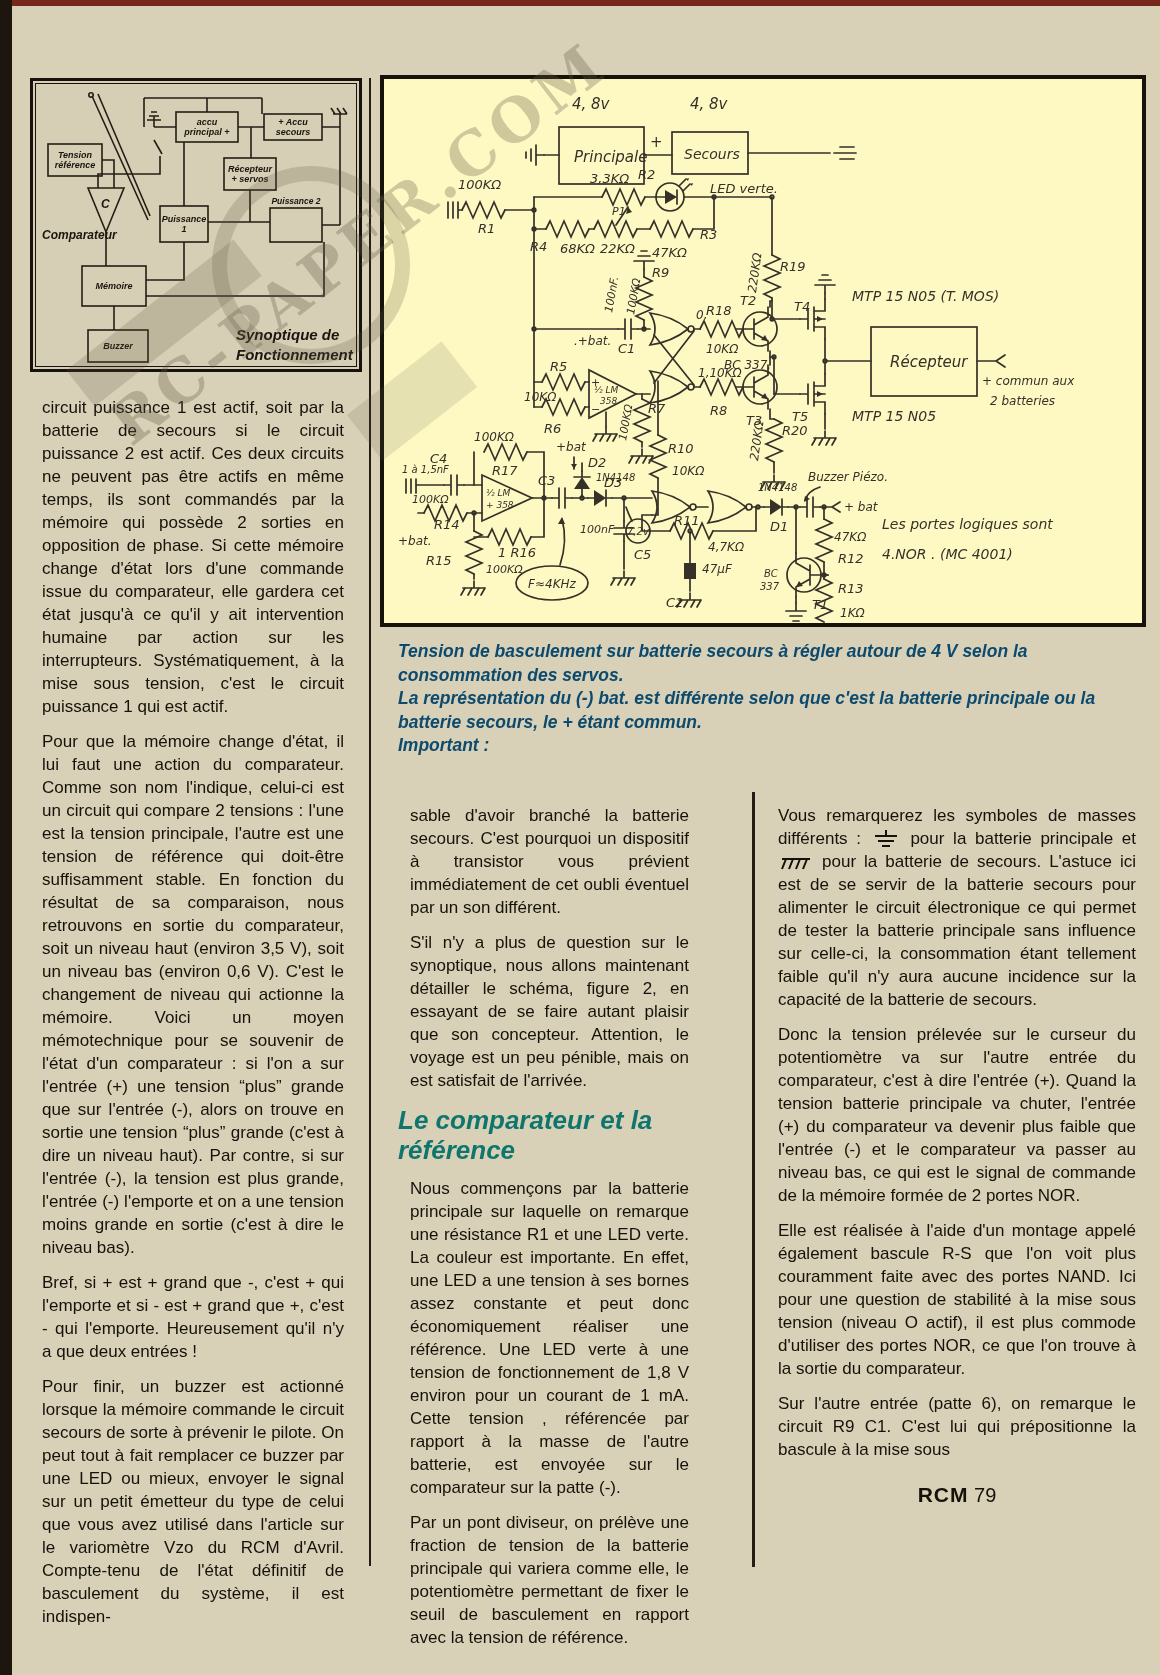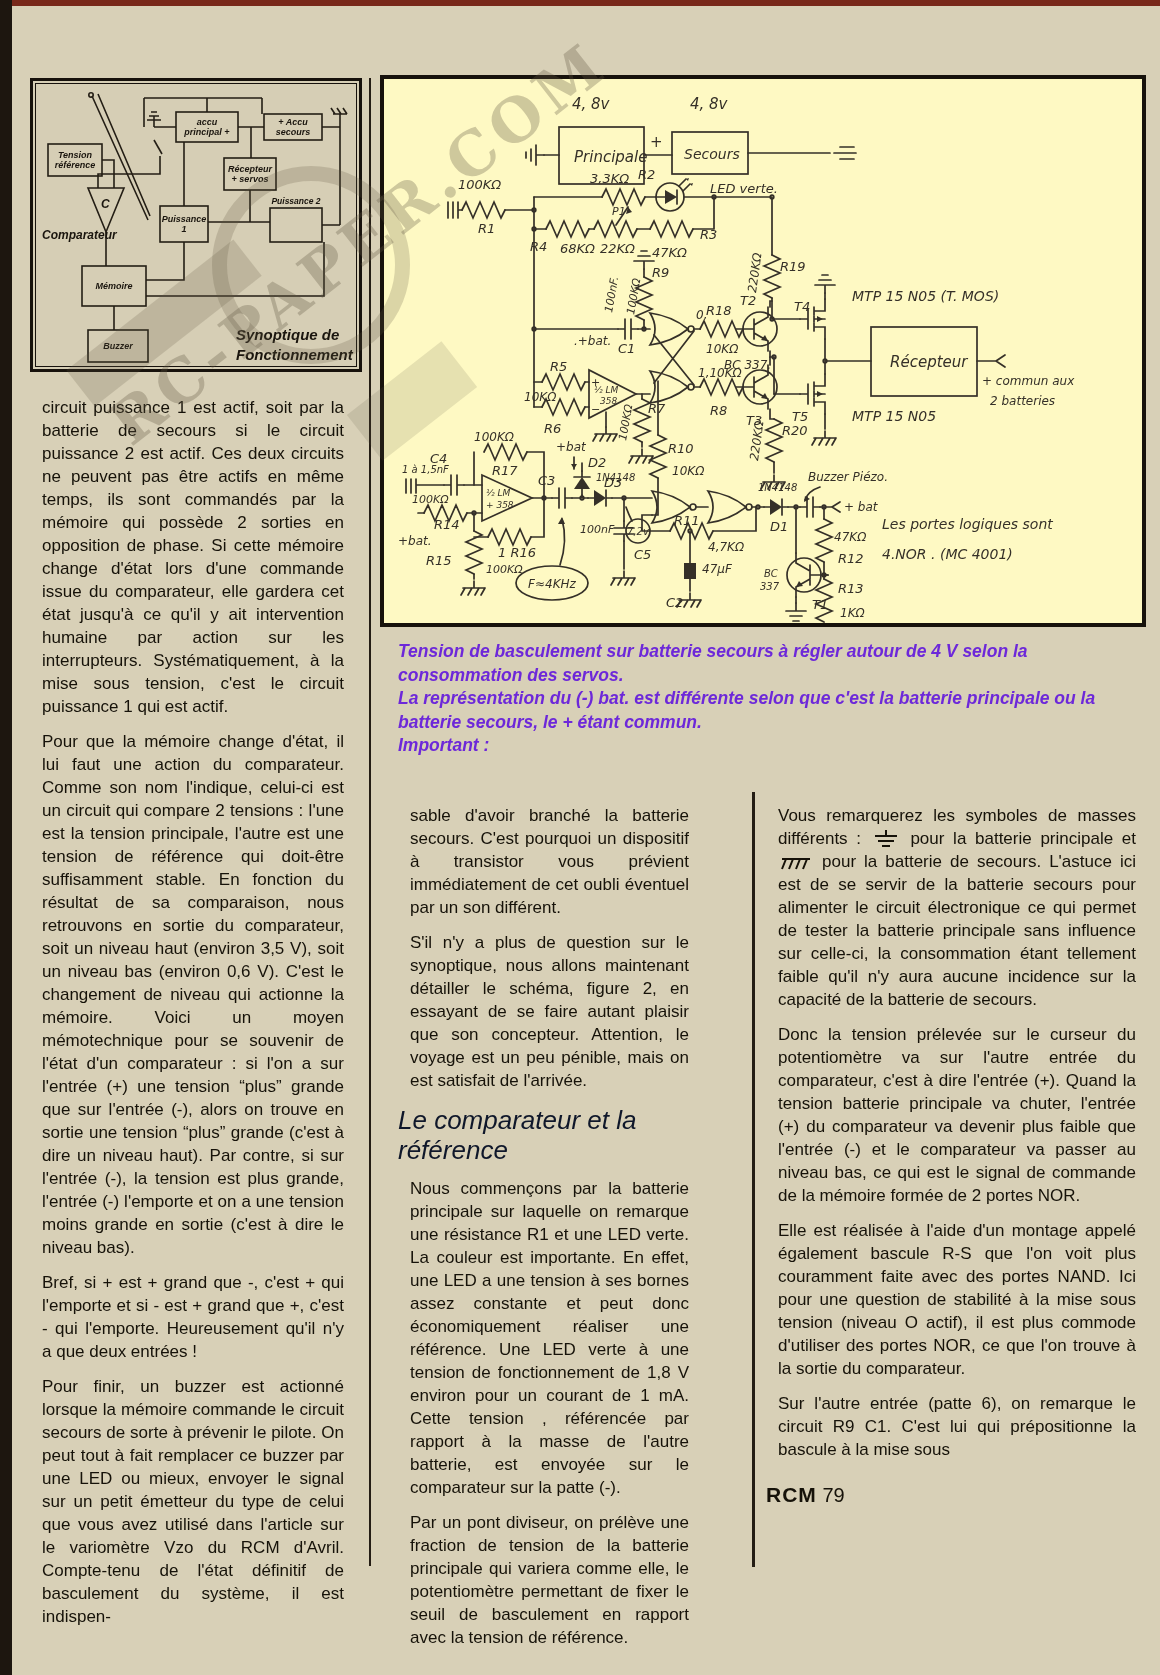--- a/index.html
+++ b/index.html
@@ -8,30 +8,30 @@
   .edge-top{position:absolute;left:0;top:0;width:1160px;height:6px;background:#78281a}
   .edge-left{position:absolute;left:0;top:0;width:12px;height:1675px;background:#1d160f}
   .fig1{position:absolute;left:30px;top:78px;width:332px;height:294px;
         border:3px solid #17120c;background:#d6ceb5;box-sizing:border-box;padding:2px}
   .fig1-inner{width:100%;height:100%;border:1px solid #17120c;box-sizing:border-box}
   .fig2{position:absolute;left:380px;top:75px;width:766px;height:552px;
         border:4px solid #17120c;background:#fef9c3;box-sizing:border-box}
   .colrule-a{position:absolute;left:369px;top:78px;width:2px;height:1488px;background:#241d14}
   .colrule-b{position:absolute;left:752px;top:792px;width:3px;height:775px;background:#241d14}
   .caption{position:absolute;left:398px;top:640px;width:748px;
-           font-weight:bold;font-style:italic;font-size:17.5px;line-height:23.5px;color:#6d28d9}
+           font-weight:bold;font-style:italic;font-size:17.5px;line-height:23.5px;color:#0c4a6e}
   .caption p{margin:0}
   .col{position:absolute;font-size:17px;line-height:23px;text-align:justify;color:#161209}
   .col p{margin:12px}
   .left-col{left:30px;top:384px;width:326px}
   .mid-col{left:398px;top:792px;width:303px}
   .right-col{left:766px;top:792px;width:382px}
-  .subhead{font-size:26px;line-height:30px;font-style:italic;font-weight:normal;
-           margin:13px 0 9px 0;text-align:left;color:#0f172a}
-  .footer{margin-top:22px;text-align:left;font-size:20px}
+  .subhead{font-size:26px;line-height:30px;font-style:italic;font-weight:bold;
+           margin:13px 0 9px 0;text-align:left;color:#0f766e}
+  .footer{margin-top:22px;text-align:center;font-size:20px}
   .footer b{font-size:21px;letter-spacing:1px}
   .gsym{display:inline-block;vertical-align:middle;margin:0 3px}
   .wm-text{position:absolute;left:118px;top:396px;transform:rotate(-38deg);transform-origin:0 50%;
            font-family:"DejaVu Serif",serif;font-size:60px;font-weight:bold;letter-spacing:6px;
            color:rgba(95,85,66,0.30);white-space:nowrap;z-index:6;pointer-events:none}
   .wm-ring{position:absolute;left:212px;top:166px;width:168px;height:168px;border-radius:50%;
            border:15px solid rgba(95,85,66,0.22);z-index:6;pointer-events:none}
   .wm-band{position:absolute;left:58px;top:300px;width:212px;height:46px;
            background:rgba(95,85,66,0.20);transform:rotate(-38deg);z-index:6;pointer-events:none}
   .wm-band2{position:absolute;left:352px;top:372px;width:120px;height:58px;

